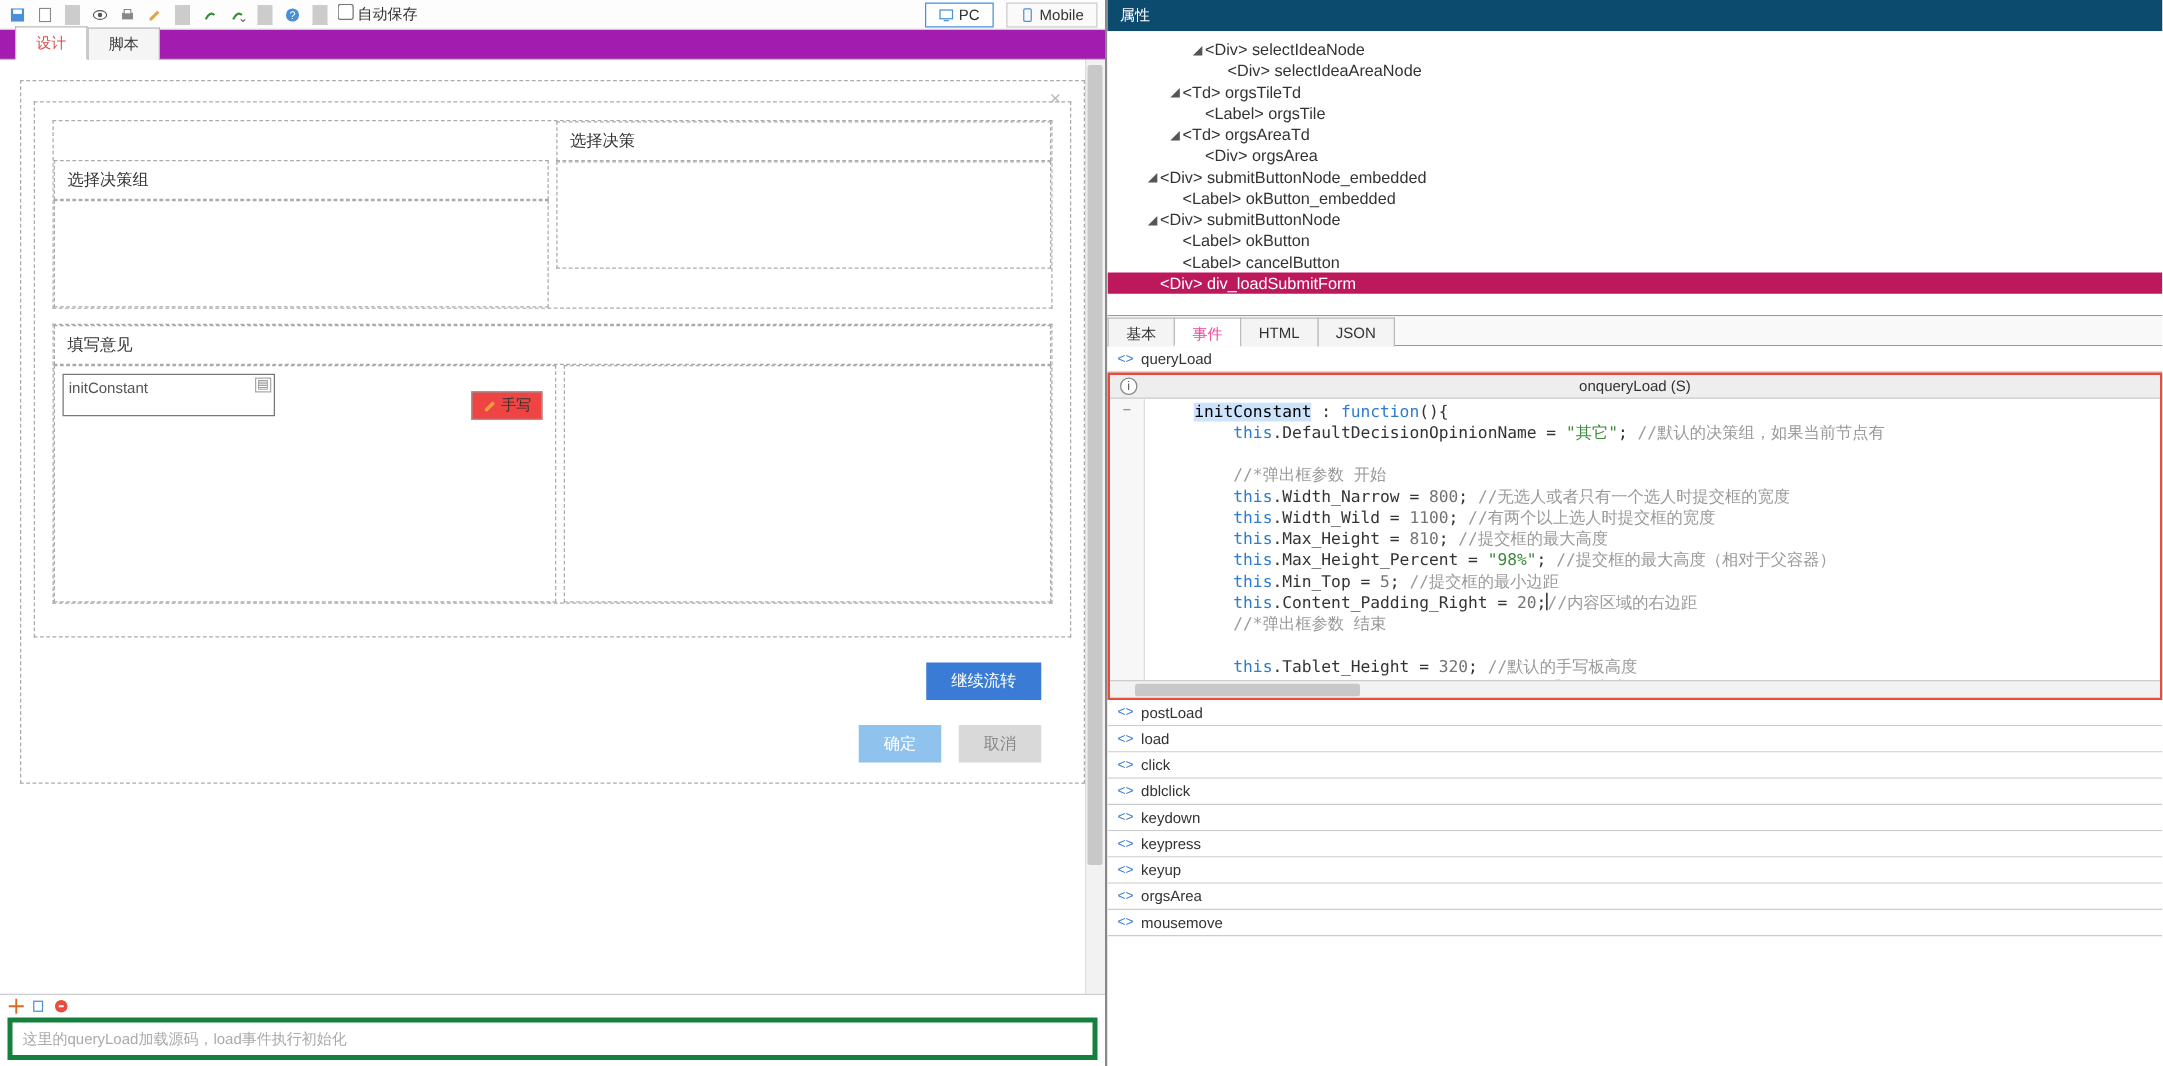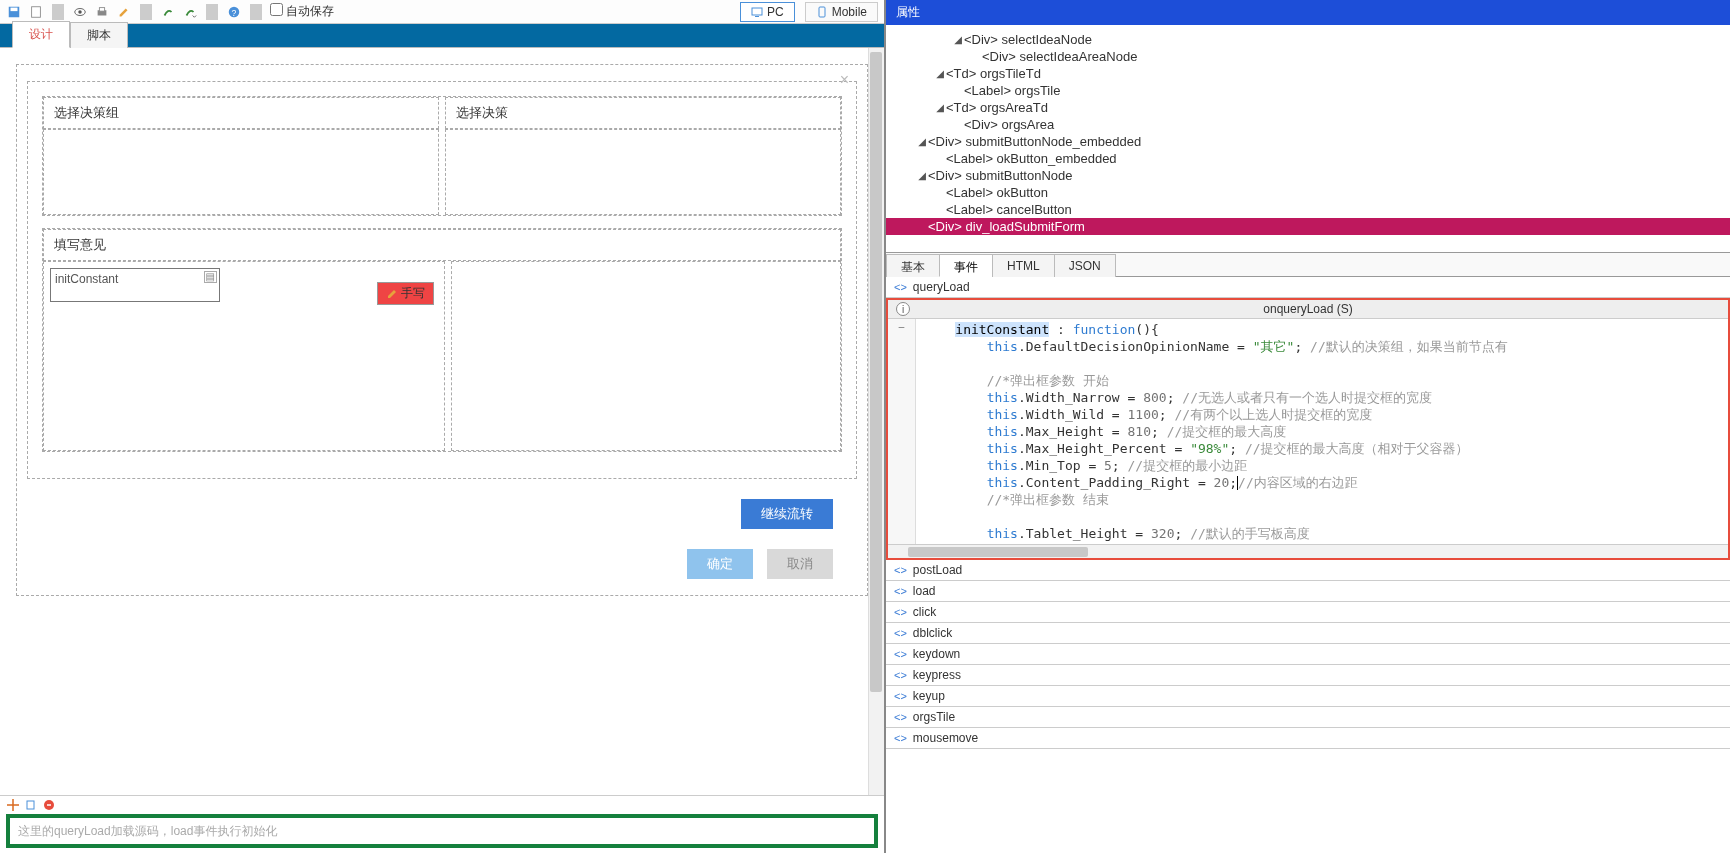--- a/index.html
+++ b/index.html
@@ -13,35 +13,35 @@
 .toolbar .sep { width: 1px; height: 16px; background: #ccc; margin: 0 2px; }
 .tb-icon { width: 16px; height: 16px; display: inline-flex; align-items: center; justify-content: center; cursor: pointer; }
 .tb-icon svg { width: 14px; height: 14px; }
 .toolbar label { display: flex; align-items: flex-start; gap: 3px; font-size: 12px; color: #333; }
 .toolbar .right { margin-left: auto; display: flex; align-items: center; gap: 10px; }
 .platform-btn { display: flex; align-items: center; gap: 4px; padding: 2px 10px; border: 1px solid #ccc; background: #fafafa; cursor: pointer; font-size: 12px; }
 .platform-btn.active { background: #fff; border-color: #4a90d9; }
 .pc-icon, .mobile-icon { width: 12px; height: 12px; display: inline-block; }
 
 
-.tabs { height: 24px; display: flex; align-items: flex-end; background: #0369a1; border-bottom: 1px solid #bbb; padding-left: 12px; gap: 0; }
+.tabs { height: 24px; display: flex; align-items: flex-end; background: #a21caf; border-bottom: 1px solid #bbb; padding-left: 12px; gap: 0; }
 .tab { padding: 4px 16px; border: 1px solid #bbb; border-bottom: none; background: #f5f5f5; cursor: pointer; font-size: 12px; position: relative; top: 1px; }
 .tab.active { background: #fff; color: #d9534f; border-bottom: 1px solid #fff; }
 
 
 .canvas-wrap { flex: 1; overflow: auto; background: #fff; position: relative; padding: 10px; }
 .form-outer { border: 1px dashed #aaa; margin: 6px; padding: 10px; position: relative; background: #fff; }
 .close-x { position: absolute; top: 6px; right: 18px; color: #bbb; font-size: 16px; cursor: pointer; }
 .form-inner { border: 1px dashed #aaa; padding: 14px; margin: 6px 0; }
 .section { border: 1px dashed #aaa; margin-bottom: 12px; }
 .section-row { display: flex; }
 .section-header { border: 1px dashed #aaa; padding: 6px 10px; font-size: 13px; font-weight: 500; background: #fff; }
 .section-body { border: 1px dashed #aaa; min-height: 86px; padding: 6px; background: #fff; }
 .col-half { flex: 1; }
-.col-half:first-child { margin-right: 6px; }
+.col-half:first-child { margin-right: 6px; margin-top: 31px; }
 .opinion-row { display: flex; gap: 6px; }
 .opinion-left { flex: 1; border: 1px dashed #aaa; min-height: 190px; padding: 6px; position: relative; }
 .opinion-right { flex: 1; border: 1px dashed #aaa; min-height: 190px; }
 .textarea-shell { border: 1px solid #777; width: 170px; height: 34px; position: relative; padding: 3px 18px 3px 4px; font-size: 12px; color: #555; }
 .textarea-shell .grip { position: absolute; right: 2px; top: 2px; font-size: 10px; color: #888; border: 1px solid #aaa; padding: 0 1px; line-height: 10px; }
 .hand-btn { position: absolute; top: 20px; right: 10px; border: 1px solid #999; padding: 2px 8px; display: flex; align-items: center; gap: 3px; background: #ef4444; cursor: pointer; font-size: 12px; }
 .select-person { border: 1px dashed #aaa; margin-top: 12px; }
 .select-person .section-header { border: 1px dashed #aaa; }
 .select-person .section-body { min-height: 36px; }
 .btn-row { display: flex; justify-content: flex-end; gap: 14px; padding: 14px 24px 6px; }
@@ -50,32 +50,32 @@
 .btn-ok { background: #8fc3ed; }
 .btn-cancel { background: #d9d9d9; color: #888; }
 .bottom-strip { height: 58px; border-top: 1px solid #ccc; position: relative; }
 .bottom-icons { display: flex; gap: 4px; padding: 2px 6px; }
 .bottom-icons span { width: 14px; height: 14px; display: inline-block; }
 .bottom-highlight { border: 4px solid #15803d; margin: 0 6px; padding: 6px 8px; color: #aaa; font-size: 12px; height: 34px; display: flex; align-items: center; }
 .scrollbar-v { position: absolute; right: 0; top: 0; width: 16px; height: 100%; background: #f2f2f2; border-left: 1px solid #ddd; }
 .scroll-thumb-v { position: absolute; right: 2px; width: 12px; background: #c8c8c8; border-radius: 2px; }
 
 
-.r-title { background: #1d4ed8; color: #fff; padding: 4px 10px; font-size: 12px; font-weight: 500; }
+.r-title { background: #0c4a6e; color: #fff; padding: 4px 10px; font-size: 12px; font-weight: 500; }
 .tree-pane { height: 228px; overflow: auto; background: #fff; border-bottom: 1px solid #999; padding: 6px 0; font-size: 13px; }
 .tree-row { display: flex; align-items: center; padding: 1px 0 1px 10px; white-space: nowrap; cursor: pointer; }
 .tree-row.selected { background: #be185d; color: #fff; }
 .tree-toggle { width: 12px; text-align: center; color: #555; font-size: 10px; }
 .tree-row.selected .tree-toggle { color: #fff; }
 .tree-tag { color: #333; }
 .tree-row.selected .tree-tag { color: #fff; }
 .indent-1 { padding-left: 30px; } .indent-2 { padding-left: 48px; } .indent-3 { padding-left: 66px; } .indent-4 { padding-left: 84px; }
 .r-tabs { display: flex; border-bottom: 1px solid #999; background: #f9f9f9; height: 24px; }
 .r-tab { padding: 4px 14px; border: 1px solid #bbb; border-bottom: none; margin-right: -1px; background: #f4f4f4; font-size: 12px; cursor: pointer; position: relative; top: 1px; }
-.r-tab.active { background: #fff; color: #000000; border-bottom: 1px solid #fff; text-align: right; }
+.r-tab.active { background: #fff; color: #ec4899; border-bottom: 1px solid #fff; text-align: right; }
 .event-row { border-bottom: 1px solid #ccc; padding: 3px 8px; display: flex; align-items: center; gap: 6px; font-size: 12px; cursor: pointer; background: #fff; }
 .ev-icon { color: #3a7bd5; font-size: 11px; }
 .code-header { background: #eee; border-bottom: 1px solid #ccc; padding: 2px 0; text-align: center; font-size: 12px; position: relative; }
 .code-header .info { position: absolute; left: 8px; top: 2px; width: 14px; height: 14px; border: 1px solid #888; border-radius: 50%; font-size: 10px; line-height: 13px; text-align: center; color: #555; background: #fff; }
 .code-wrap { border: 2px solid #e74c3c; height: 262px; display: flex; flex-direction: column; }
 .code-body { flex: 1; display: flex; overflow: hidden; font-family: Consolas, monospace; font-size: 13px; background: #fff; }
 .gutter { width: 28px; background: #f7f7f7; border-right: 1px solid #ddd; text-align: center; padding-top: 2px; color: #888; font-size: 11px; }
 .code-text { flex: 1; padding: 2px 8px; overflow: auto; white-space: pre; line-height: 17px; position: relative; }
 .tok-key { color: #2e7bd1; } .tok-fn { color: #000; font-weight: 500; } .tok-this { color: #2e7bd1; } .tok-num { color: #737373; } .tok-str { color: #3a8a3a; } .tok-cmt { color: #999; }
 .code-text .sel { background: #cde3fc; }
@@ -355,21 +355,21 @@
         <div class="event-row">
           <span class="ev-icon">&lt;&gt;</span>
           <span>keypress</span>
         </div>
         <div class="event-row">
           <span class="ev-icon">&lt;&gt;</span>
           <span>keyup</span>
         </div>
         <div class="event-row">
           <span class="ev-icon">&lt;&gt;</span>
-          <span>orgsTile</span>
+          <span>orgsArea</span>
         </div>
         <div class="event-row">
           <span class="ev-icon">&lt;&gt;</span>
           <span>mousemove</span>
         </div>
       </div>
   </div>
 </div>
 
 </body></html>

